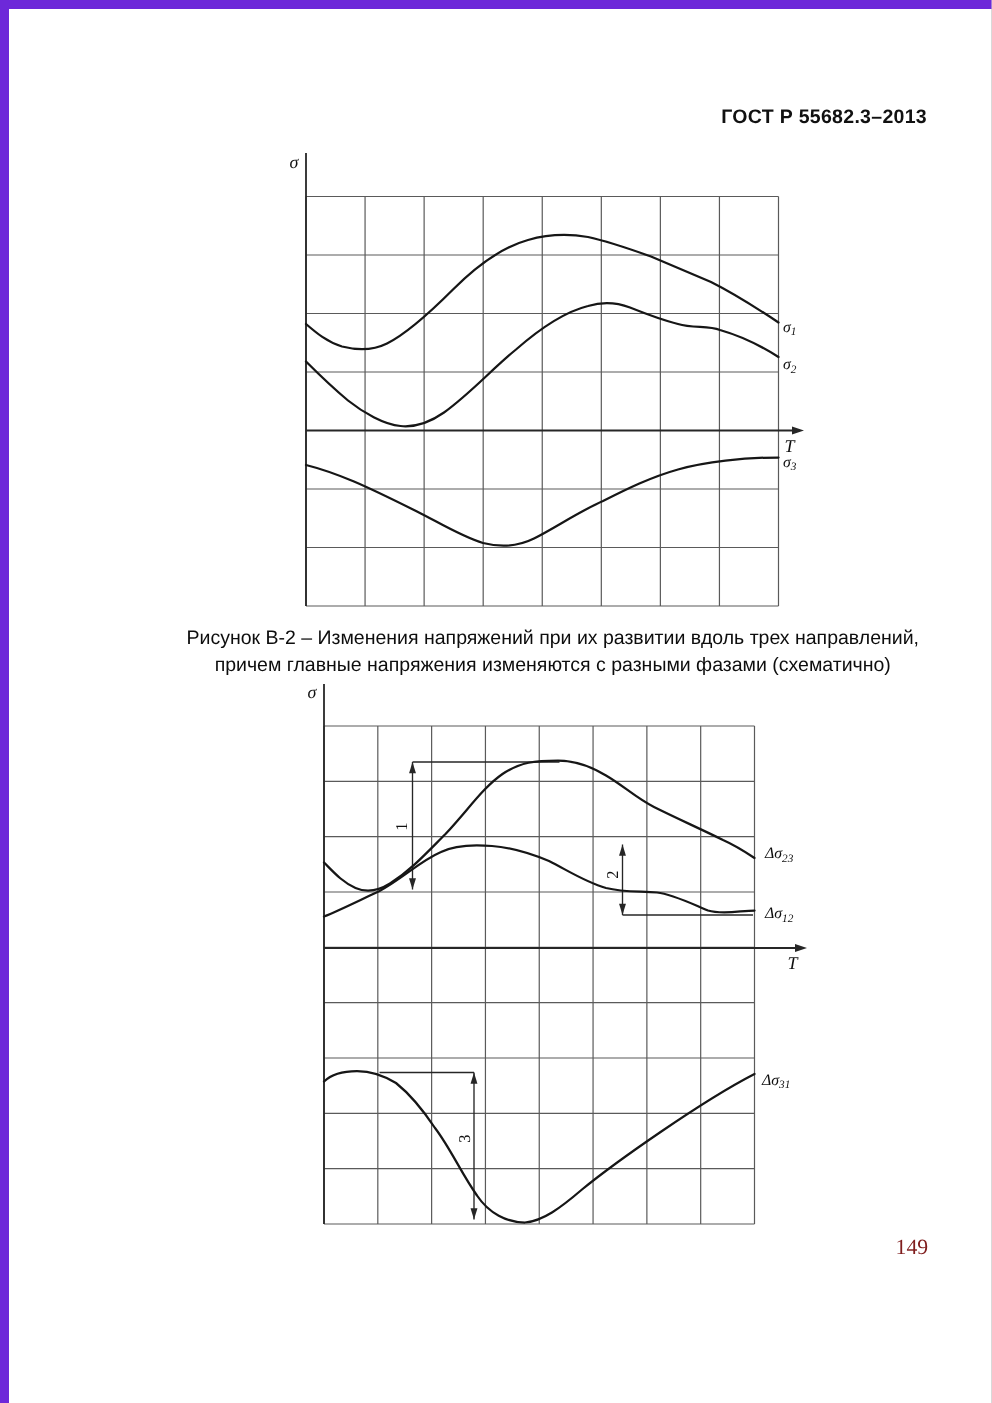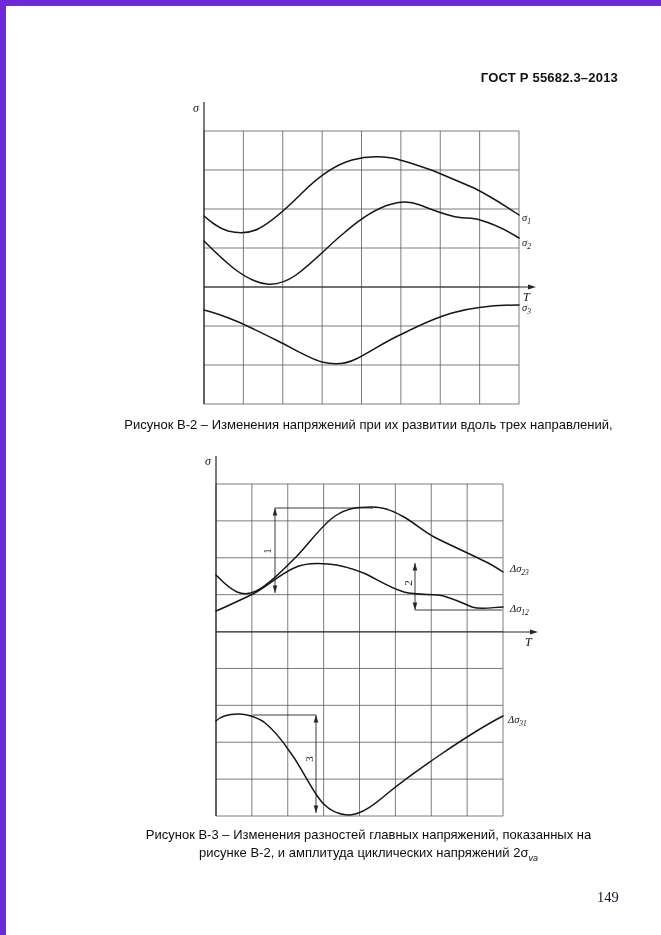--- a/index.html
+++ b/index.html
@@ -1,21 +1,21 @@
 <!DOCTYPE html>
 <html><head>
 <meta charset="utf-8">
 <style>
   html,body{margin:0;padding:0;background:#9a9a9a;}
   .page{position:relative;width:659px;height:933px;background:#ffffff;border:6px solid #6d28d9;
         font-family:"Liberation Sans",sans-serif;color:#111;overflow:hidden;}
   .header{position:absolute;top:64px;right:47px;font-size:13px;font-weight:700;letter-spacing:.2px;}
   .caption{position:absolute;left:70px;width:585px;text-align:center;font-size:13px;line-height:17.5px;color:#0d0d0d;}
   .cap-sub{font-style:italic;font-size:9px;}
-  .pagenum{position:absolute;top:883px;left:591px;font-family:"Liberation Serif",serif;font-size:14.5px;color:#0f172a;}
+  .pagenum{position:absolute;top:818px;left:591px;font-family:"Liberation Serif",serif;font-size:14.5px;color:#7f1d1d;}
   .fig{position:absolute;}
   svg text{fill:#101010;}
   .grid{stroke:#5a5a5a;stroke-width:.8;}
   .axis{stroke:#262626;stroke-width:1.2;}
   .dim{stroke:#262626;stroke-width:.9;}
   .curve{fill:none;stroke:#161616;stroke-width:1.5;stroke-linecap:round;}
   .tri{fill:#262626;stroke:none;}
   .ax{font-family:"Liberation Serif",serif;font-style:italic;font-size:12px;}
   .lbl{font-family:"Liberation Serif",serif;font-style:italic;font-size:10.5px;}
   .sub{font-size:7.5px;}
@@ -54,20 +54,21 @@
         <path d="M38,214 C46,216 58,220 70,225 C84,231 98,238 112,245 C126,252 142,262 156,266 C168,269 180,268 190,263 C204,256 220,245 236,238 C252,230 268,222 286,217 C304,212 330,209 353,209" class="curve"></path>
         <text x="33" y="16" class="ax" text-anchor="end"><tspan>σ</tspan></text>
         <text x="357" y="205" class="ax" text-anchor="start"><tspan>T</tspan></text>
         <text x="356" y="125" class="lbl" text-anchor="start"><tspan>σ</tspan><tspan dy="2.5" class="sub">1</tspan></text>
         <text x="356" y="150" class="lbl" text-anchor="start"><tspan>σ</tspan><tspan dy="2.5" class="sub">2</tspan></text>
         <text x="356" y="215" class="lbl" text-anchor="start"><tspan>σ</tspan><tspan dy="2.5" class="sub">3</tspan></text>
       </svg></div>
 
   <div class="caption" style="top:410px;">
     <div>Рисунок В-2 – Изменения напряжений при их развитии вдоль трех направлений,</div>
+    <div>причем главные напряжения изменяются с разными фазами (схематично)</div>
   </div>
 
   <div class="fig" style="left:170px;top:445px;width:390px;height:380px;"><svg width="390" height="380" viewBox="0 0 390 380">
         <line x1="40" y1="33" x2="40" y2="365" class="grid"></line>
         <line x1="75.875" y1="33" x2="75.875" y2="365" class="grid"></line>
         <line x1="111.75" y1="33" x2="111.75" y2="365" class="grid"></line>
         <line x1="147.625" y1="33" x2="147.625" y2="365" class="grid"></line>
         <line x1="183.5" y1="33" x2="183.5" y2="365" class="grid"></line>
         <line x1="219.375" y1="33" x2="219.375" y2="365" class="grid"></line>
         <line x1="255.25" y1="33" x2="255.25" y2="365" class="grid"></line>
@@ -104,20 +105,16 @@
         <text x="35" y="14" class="ax" text-anchor="end"><tspan>σ</tspan></text>
         <text x="349" y="195" class="ax" text-anchor="start"><tspan>T</tspan></text>
         <text x="334" y="121" class="lbl" text-anchor="start"><tspan>Δσ</tspan><tspan dy="2.5" class="sub">23</tspan></text>
         <text x="334" y="161" class="lbl" text-anchor="start"><tspan>Δσ</tspan><tspan dy="2.5" class="sub">12</tspan></text>
         <text x="332" y="272" class="lbl" text-anchor="start"><tspan>Δσ</tspan><tspan dy="2.5" class="sub">31</tspan></text>
         <text x="95" y="100" class="dimlbl" text-anchor="middle" transform="rotate(-90 95 100)"><tspan>1</tspan></text>
         <text x="236" y="132" class="dimlbl" text-anchor="middle" transform="rotate(-90 236 132)"><tspan>2</tspan></text>
         <text x="137" y="308" class="dimlbl" text-anchor="middle" transform="rotate(-90 137 308)"><tspan>3</tspan></text>
       </svg></div>
 
-  <div class="caption" style="top:820px;">
-    <div>Рисунок В-3 – Изменения разностей главных напряжений, показанных на</div>
-    <div><span>рисунке В-2, и амплитуда циклических напряжений 2σ</span><sub class="cap-sub">va</sub></div>
-  </div>
 
   <div class="pagenum">149</div>
 
 </div>
 
 </body></html>

